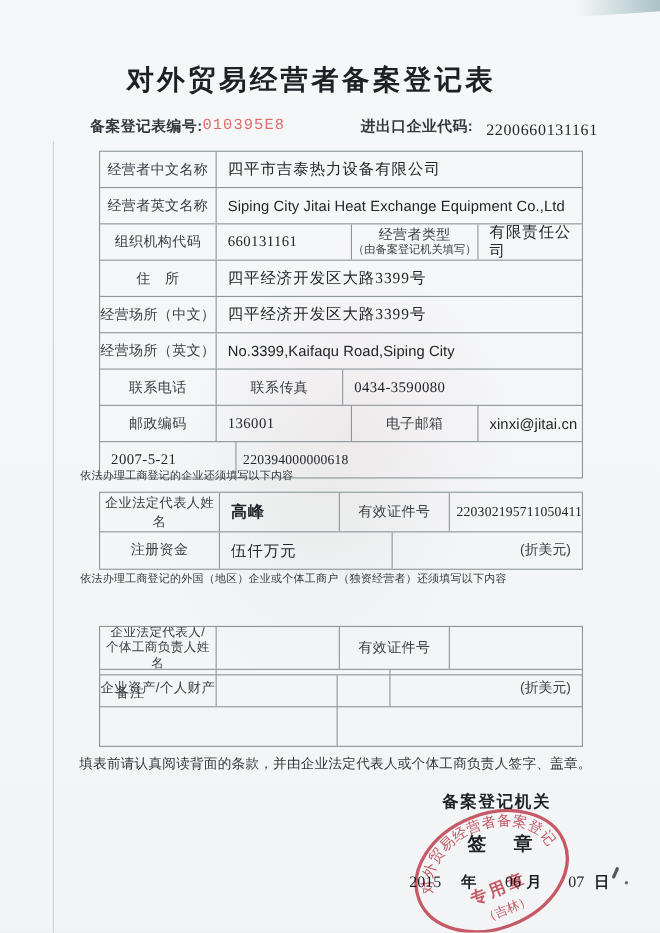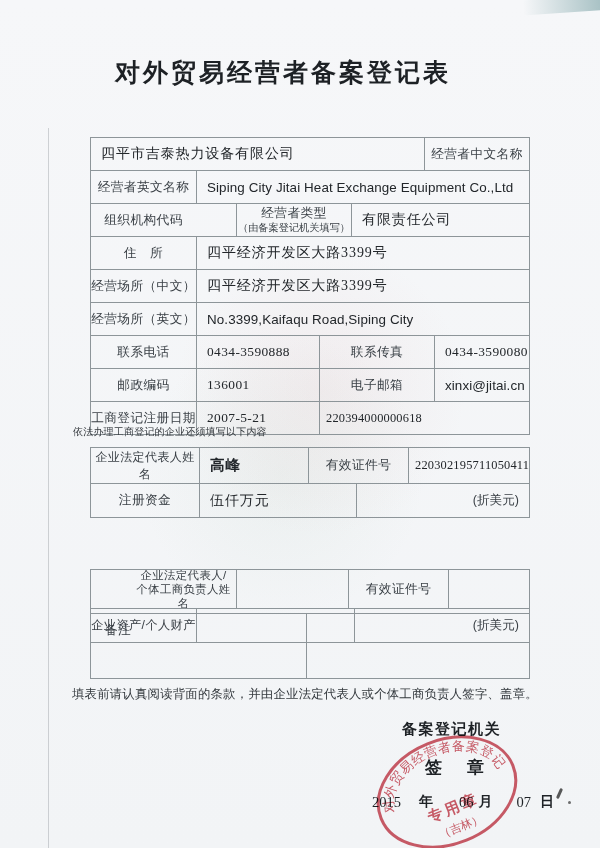--- a/index.html
+++ b/index.html
@@ -30,21 +30,21 @@
   .td{display:flex;align-items:center;border-left:1px solid #8d9599;box-sizing:border-box;overflow:hidden;}
   .td:first-child{border-left:none;}
   .lbl{justify-content:center;text-align:center;font-size:12.7px;color:#3a4046;letter-spacing:.4px;}
   .w105{width:105px}.w108{width:108px}.w109{width:109px}.w100{width:100px}
   .w112{width:112px}.w115{width:115px}.w123{width:123px}.w157{width:157px}.w158{width:158px}.w215{width:215px}
   .fx{flex:1;}
   .val{padding-left:10px;font-family:"Liberation Serif","DejaVu Serif",serif;font-size:14px;color:#22262a;letter-spacing:.9px;}
   .val.en{font-family:"Liberation Sans","DejaVu Sans",sans-serif;font-size:13.4px;letter-spacing:.1px;}
   .val.num{font-size:13.4px;letter-spacing:.4px;}
   .val.num-sm{font-size:12.4px;letter-spacing:.2px;padding-left:6px;}
-  .lbl.twolines{flex-direction:column;justify-content:center;line-height:1.2;margin-left:40px;}
+  .lbl.twolines{flex-direction:column;justify-content:center;line-height:1.2;}
   .lbl .sub{font-size:10.2px;letter-spacing:0;}
   .lbl.small2{font-size:11.4px;line-height:1.25;}
   .bold-val{font-weight:bold;font-size:14.6px;}
   .note-cell{justify-content:flex-end;padding-right:10px;font-size:12.6px;color:#3a4046;}
   .sec-heading{position:absolute;left:73px;font-size:10px;color:#33383d;letter-spacing:.2px;font-weight:500;}
   .remark-lbl{align-items:flex-start;padding:8px 0 0 14px;justify-content:flex-start;}
   .footnote{position:absolute;left:72px;top:686px;font-size:12.4px;color:#33383d;letter-spacing:.2px;}
   .authority{position:absolute;left:402px;top:720px;font-size:15px;font-weight:bold;letter-spacing:1.5px;color:#1e2226;}
   .sign{position:absolute;left:425px;top:756px;font-size:17px;font-weight:bold;letter-spacing:4px;color:#1e2226;text-align:right;}
   .dateline{position:absolute;left:372px;top:793px;display:flex;align-items:center;font-size:14px;color:#1e2226;}
@@ -58,84 +58,90 @@
 </head>
 <body>
 
 <div class="sheet">
 
   <div class="corner-smudge"></div>
   <div class="fold-line"></div>
 
   <div class="title">对外贸易经营者备案登记表</div>
 
+  <div class="meta">
+    <span class="lab">备案登记表编号:</span>
+    <span class="serial">010395E8</span>
+    <span class="lab iec-lab">进出口企业代码:</span>
+    <span class="iec-val">2200660131161</span>
+  </div>
 
   <div class="tbl" style="top:137px">
     <div class="tr">
+      <div class="td lbl w105">经营者中文名称</div>
       <div class="td val fx">四平市吉泰热力设备有限公司</div>
-      <div class="td lbl w105">经营者中文名称</div>
     </div>
     <div class="tr">
       <div class="td lbl w105">经营者英文名称</div>
       <div class="td val en fx">Siping City Jitai Heat Exchange Equipment Co.,Ltd</div>
     </div>
     <div class="tr">
       <div class="td lbl w105">组织机构代码</div>
+      <div class="td val num w123">660131161</div>
       <div class="td lbl twolines w115">
         <span>经营者类型</span>
         <span class="sub">（由备案登记机关填写）</span>
       </div>
       <div class="td val fx">有限责任公司</div>
     </div>
     <div class="tr">
       <div class="td lbl w105">住　所</div>
       <div class="td val fx">四平经济开发区大路3399号</div>
     </div>
     <div class="tr">
       <div class="td lbl w105">经营场所（中文）</div>
       <div class="td val fx">四平经济开发区大路3399号</div>
     </div>
     <div class="tr">
       <div class="td lbl w105">经营场所（英文）</div>
       <div class="td val en fx">No.3399,Kaifaqu Road,Siping City</div>
     </div>
     <div class="tr">
       <div class="td lbl w105">联系电话</div>
-      <div class="td val num w123">0434-3590888</div>
       <div class="td lbl w115">联系传真</div>
       <div class="td val num fx">0434-3590080</div>
     </div>
     <div class="tr">
       <div class="td lbl w105">邮政编码</div>
       <div class="td val num w123">136001</div>
       <div class="td lbl w115">电子邮箱</div>
       <div class="td val en fx">xinxi@jitai.cn</div>
     </div>
     <div class="tr">
-      <div class="td lbl w105">工商登记注册日期</div>
       <div class="td val num w123">2007-5-21</div>
       <div class="td val num-sm fx">220394000000618</div>
     </div>
   </div>
 
   <div class="sec-heading" style="top:425px">依法办理工商登记的企业还须填写以下内容</div>
   <div class="tbl" style="top:447px">
     <div class="tr" style="height:35px">
       <div class="td lbl w108" style="font-size:12px">企业法定代表人姓名</div>
       <div class="td val bold-val w109">高峰</div>
       <div class="td lbl w100">有效证件号</div>
       <div class="td val num-sm fx">220302195711050411</div>
     </div>
     <div class="tr" style="height:33px">
       <div class="td lbl w108">注册资金</div>
       <div class="td val w157">伍仟万元</div>
       <div class="td note-cell fx">(折美元)</div>
     </div>
   </div>
 
+  <div class="sec-heading" style="top:519px">依法办理工商登记的外国（地区）企业或个体工商户（独资经营者）还须填写以下内容</div>
   <div class="tbl" style="top:569px">
     <div class="tr" style="height:38px">
       <div class="td lbl twolines small2 w105">
         <span>企业法定代表人/</span>
         <span>个体工商负责人姓名</span>
       </div>
       <div class="td val w112"></div>
       <div class="td lbl w100">有效证件号</div>
       <div class="td val fx"></div>
     </div>

